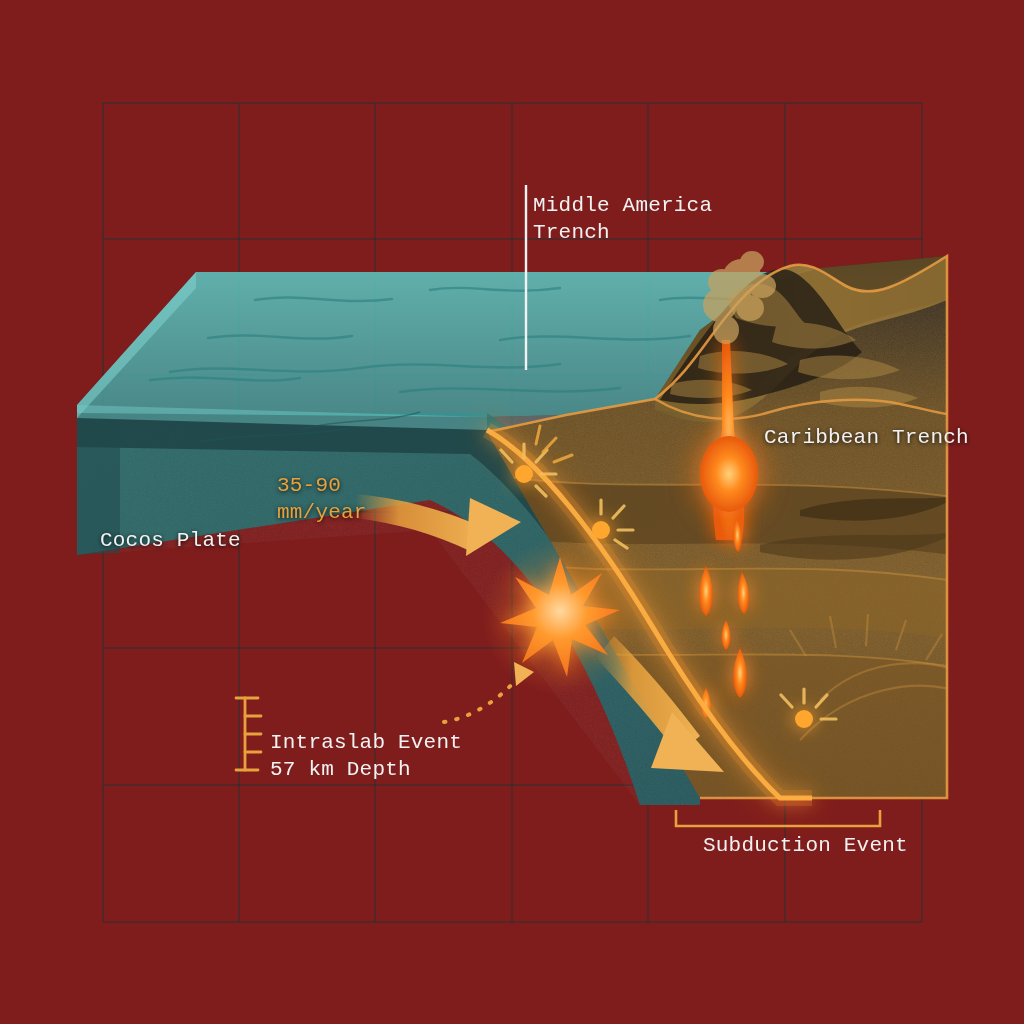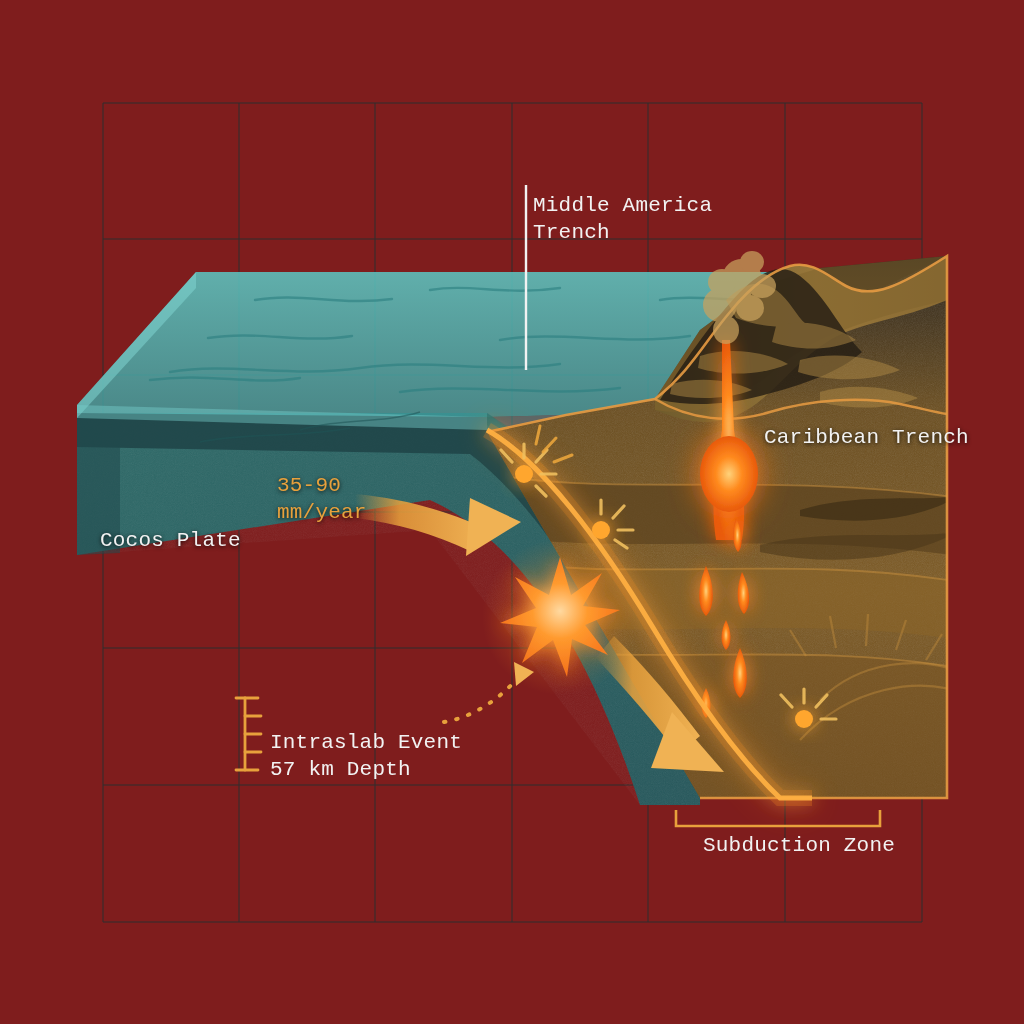--- a/index.html
+++ b/index.html
@@ -308,15 +308,15 @@
   <div class="lbl sh" style="left:100px;top:487px;margin-top:40px;">Cocos Plate</div>
 
   <div class="lbl sh" style="left:764px;top:424px;">Caribbean Trench</div>
 
   <div class="lbl amber sh" style="left:277px;top:472px;">35-90
 mm/year</div>
 
   <div class="lbl" style="left:270px;top:700px;margin-top:29px;">Intraslab Event
 57 km Depth</div>
 
-  <div class="lbl" style="left:703px;top:832px;">Subduction Zone</div>
+  <div class="lbl" style="left:703px;top:832px;">Subduction Event</div>
 
 </div>
 
 </body></html>

